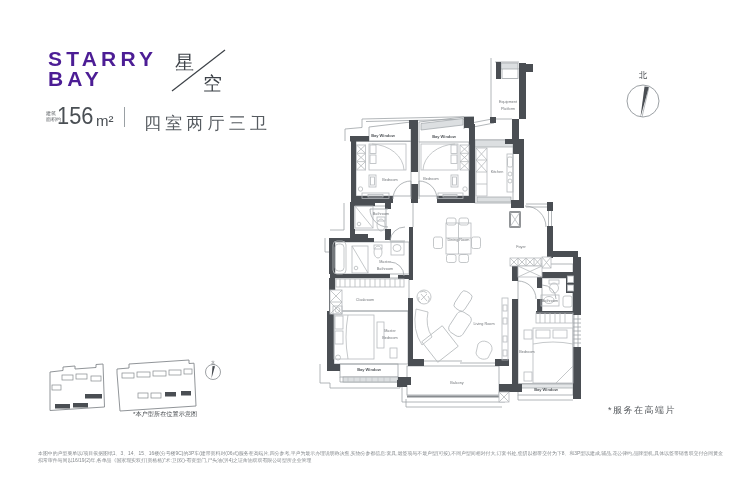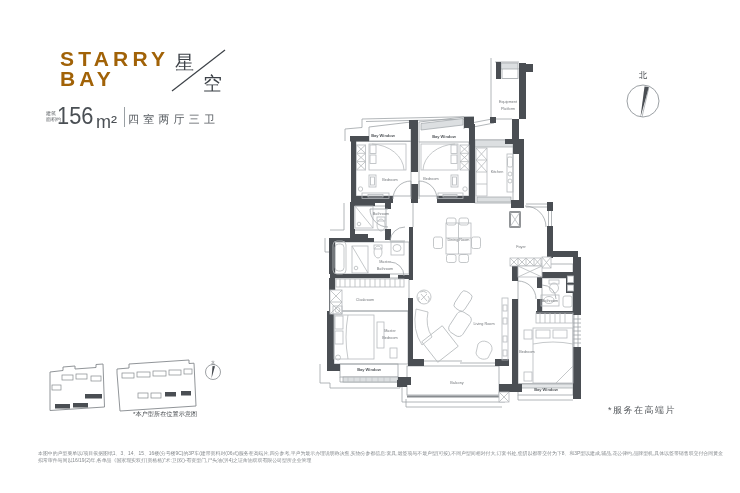--- a/index.html
+++ b/index.html
@@ -1,26 +1,26 @@
 <!DOCTYPE html>
 <html><head>
 <meta charset="utf-8">
 <style>
 html,body{margin:0;padding:0;background:#fff;}
 body{width:740px;height:493px;font-family:"Liberation Sans",sans-serif;overflow:hidden;}
 #page{position:relative;width:740px;height:493px;background:#fff;}
-.logo{position:absolute;left:48px;top:49px;font-size:21px;font-weight:bold;color:#a16207;letter-spacing:4.2px;line-height:20px;margin-left:12px;}
+.logo{position:absolute;left:48px;top:49px;font-size:21px;font-weight:bold;color:#4c1d95;letter-spacing:4.2px;line-height:20px;}
 .cnblk{position:absolute;left:170px;top:49px;width:60px;height:44px;}
 .cn1{position:absolute;left:5px;top:1px;font-size:19px;color:#3d4248;letter-spacing:0;}
 .cn2{position:absolute;left:33px;top:22px;font-size:19px;color:#3d4248;}
 .areasm{position:absolute;left:46px;top:111px;font-size:5px;color:#55595d;line-height:5.5px;}
 .areanum{position:absolute;left:57px;top:103px;font-size:23px;font-weight:400;color:#4a4f54;letter-spacing:0px;transform:scale(0.95,1);transform-origin:0 0;}
-.aream2d{position:absolute;left:96px;top:112px;font-size:18px;color:#4a4f54;}
+.aream2d{position:absolute;left:96px;top:112px;font-size:15px;color:#4a4f54;}
 .vbar{position:absolute;left:124px;top:107px;width:1px;height:20px;background:#9aa0a4;}
-.rooms{position:absolute;left:128px;top:112px;font-size:11px;color:#565b60;letter-spacing:4.2px;}
+.rooms{position:absolute;left:144px;top:112px;font-size:17px;color:#565b60;letter-spacing:4.2px;}
 .deco{position:absolute;left:608px;top:404px;font-size:9px;color:#55595d;letter-spacing:1.5px;}
 .sitetxt{position:absolute;left:133px;top:410px;font-size:6.2px;color:#45494d;letter-spacing:0px;}
 .disc{position:absolute;left:38px;top:450px;font-size:5px;color:#84888c;line-height:6px;white-space:nowrap;transform:scale(0.98,1);transform-origin:0 0;}
 svg{position:absolute;left:0;top:0;}
 </style>
 </head>
 <body>
 <div id="page">
   <div class="logo">STARRY<br>BAY</div>
   <div class="cnblk">

